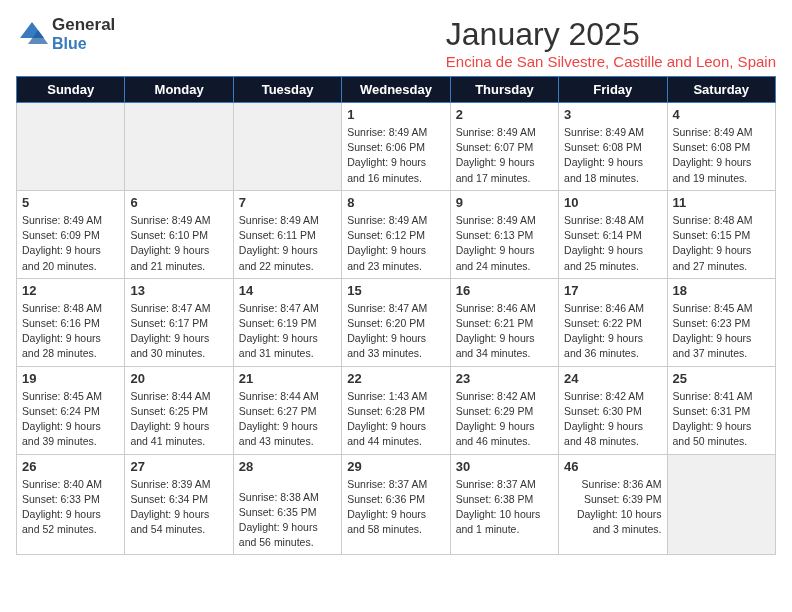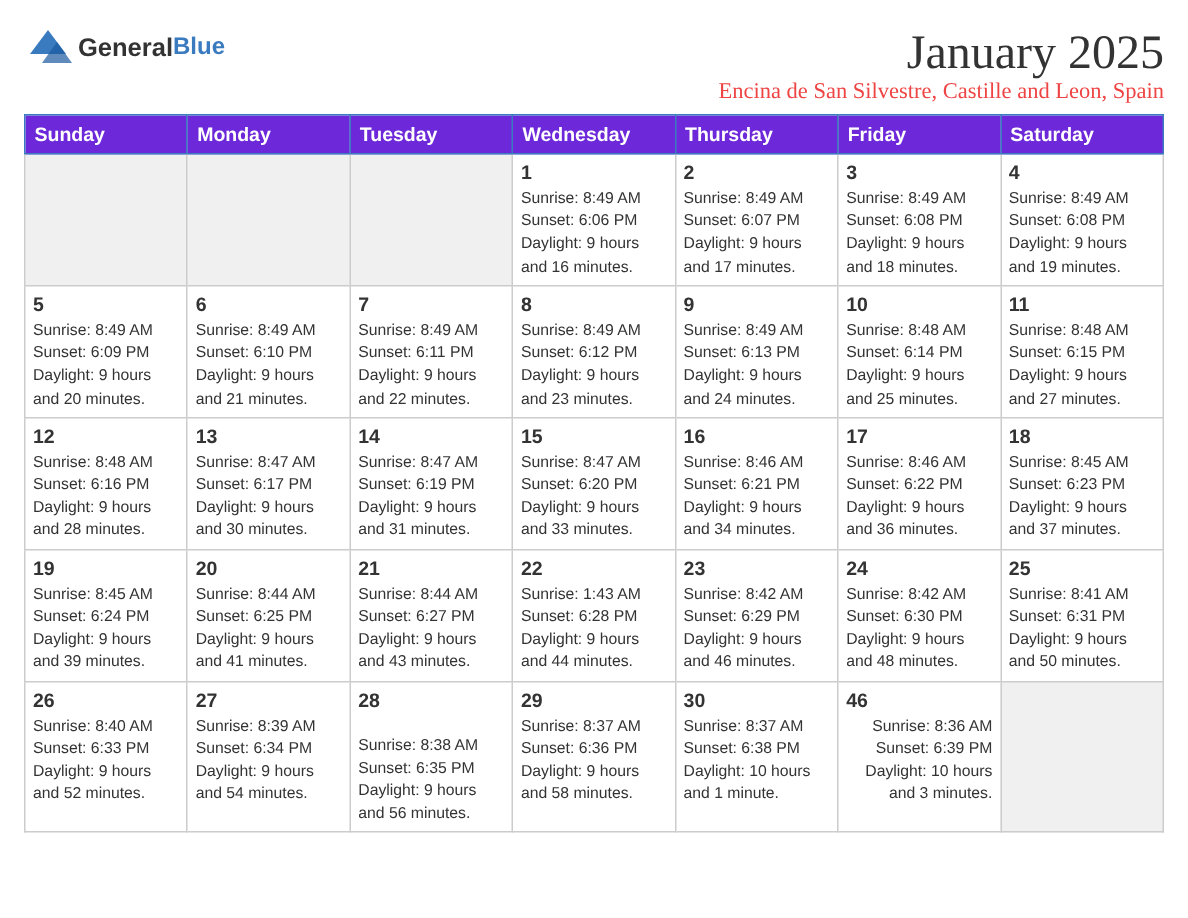--- a/index.html
+++ b/index.html
@@ -10,41 +10,39 @@
       min-height: 612px;
       padding: 16px;
     }
     .header-section {
       display: flex;
       align-items: flex-start;
       justify-content: space-between;
       margin-bottom: 6px;
     }
     .title-block {
-      text-align: right;
-      font-family: Liberation Serif, serif;
     }
     .month-title {
       font-size: 32px;
       color: #333;
       font-weight: normal;
     }
     .subtitle {
       font-size: 15px;
       color: #ef4444;
     }
     .calendar {
       width: 100%;
       border-collapse: collapse;
       margin-top: 4px;
     }
     .calendar th {
-      background-color: #6d28d9;
+      background-color: #0f172a;
       color: #fff;
-      text-align: left;
+      text-align: center;
       padding: 5px 6px;
       font-size: 13px;
       font-weight: bold;
       border: 1px solid #3a7abf;
     }
     .calendar td {
       border: 1px solid #ccc;
       vertical-align: top;
       padding: 4px 5px;
       width: calc(100% / 7);
@@ -66,20 +64,21 @@
       font-size: 10.5px;
       line-height: 1.45;
       color: #333;
     }
     .logo-wrapper {
       display: flex;
       align-items: center;
     }
     .logo-text-wrapper {
       display: flex;
+      flex-direction: column;
       line-height: 1.1;
     }
     .logo-svg {
       margin-right: 4px;
     }
   </style>
 </head>
 <body>
 
 <div class="header-section">

